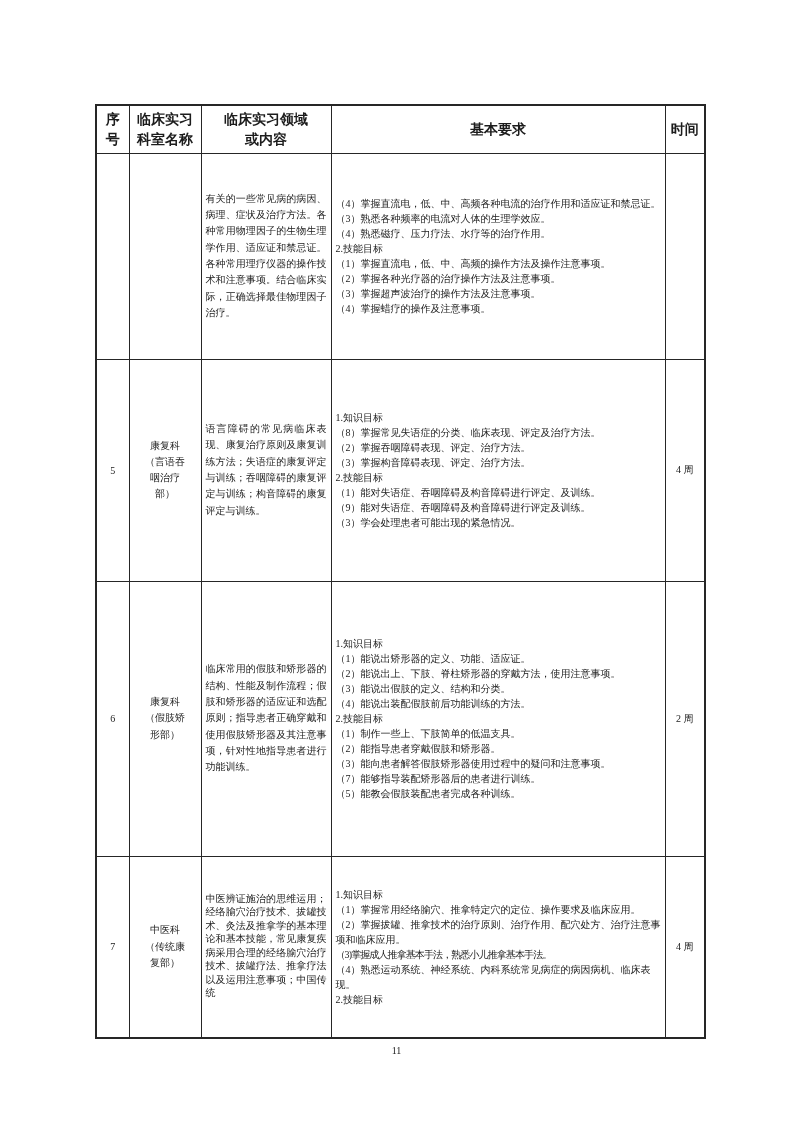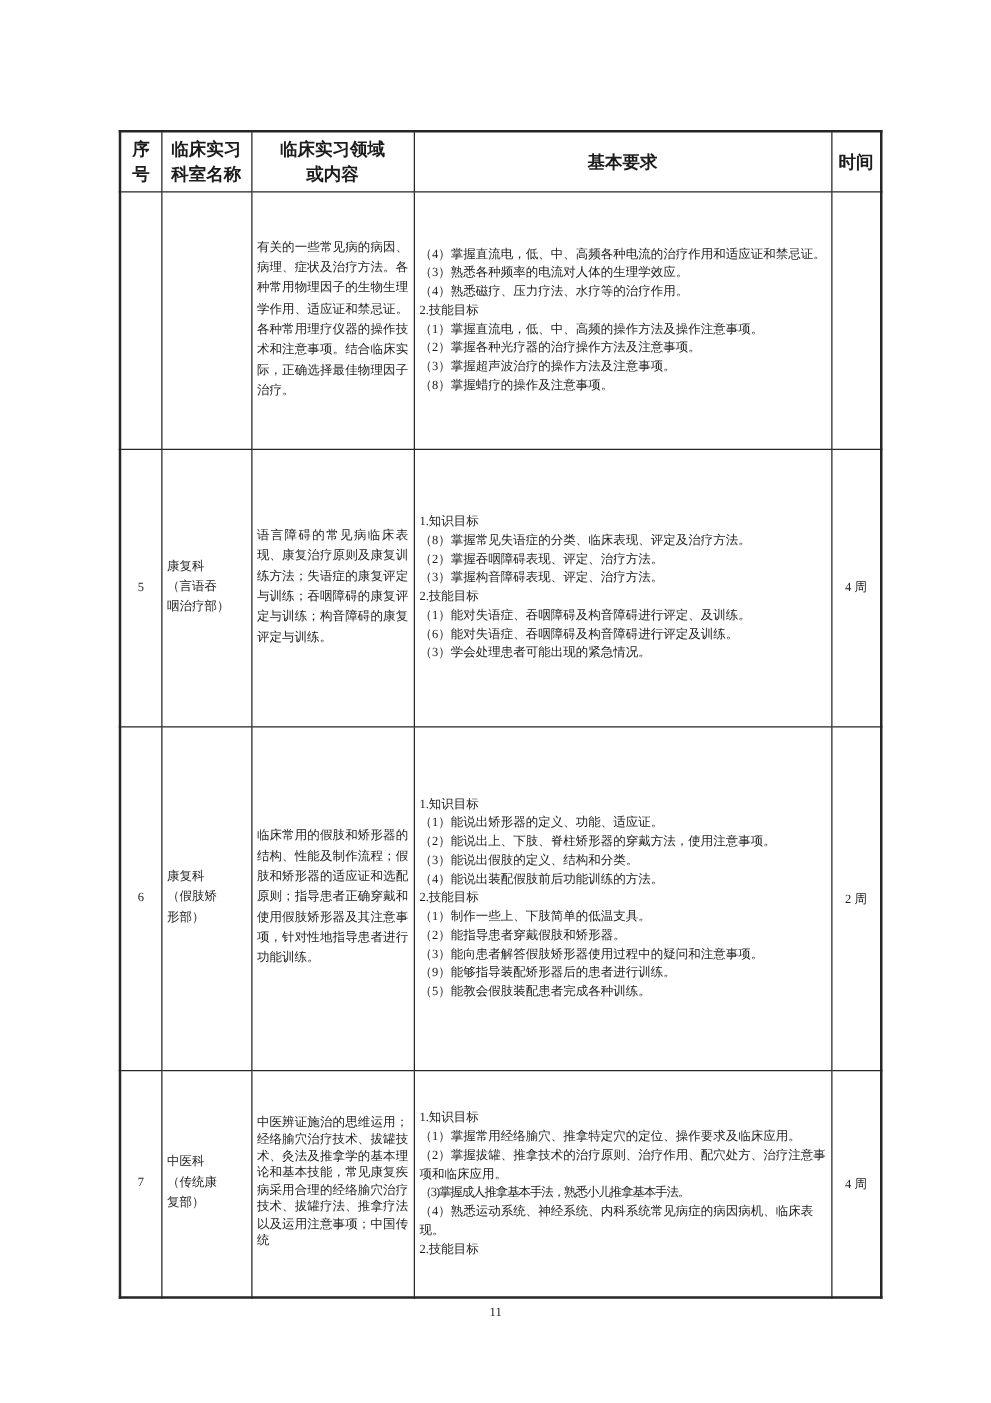--- a/index.html
+++ b/index.html
@@ -38,24 +38,24 @@
   .r-h0 { height: 48px; }
   .r-h1 { height: 206px; }
   .r-h2 { height: 222px; }
   .r-h3 { height: 275px; }
   .r-h4 { height: 182px; }
   td.c-no {
     text-align: center;
     font-size: 13.5px;
   }
   td.c-dept {
-    text-align: left;
+    text-align: center;
     line-height: 1.62;
     white-space: pre-line;
-    padding: 0 4px;
+    padding: 0 15px;
   }
   td.c-domain { padding: 2px 4px; }
   td.c-domain .domain-text {
     text-align: justify;
     line-height: 1.63;
   }
   td.c-domain.tight .domain-text { line-height: 1.345; font-family: Liberation Mono, monospace; }
   td.c-req {
     vertical-align: top;
     padding: 1px 3px 1px 4px;
@@ -109,41 +109,41 @@
         <div class="domain-text">有关的一些常见病的病因、病理、症状及治疗方法。各种常用物理因子的生物生理学作用、适应证和禁忌证。各种常用理疗仪器的操作技术和注意事项。结合临床实际，正确选择最佳物理因子治疗。</div>
       </td>
       <td class="c-req">
         <p class="req-line">（4）掌握直流电，低、中、高频各种电流的治疗作用和适应证和禁忌证。</p>
         <p class="req-line">（3）熟悉各种频率的电流对人体的生理学效应。</p>
         <p class="req-line">（4）熟悉磁疗、压力疗法、水疗等的治疗作用。</p>
         <p class="req-line">2.技能目标</p>
         <p class="req-line">（1）掌握直流电，低、中、高频的操作方法及操作注意事项。</p>
         <p class="req-line">（2）掌握各种光疗器的治疗操作方法及注意事项。</p>
         <p class="req-line">（3）掌握超声波治疗的操作方法及注意事项。</p>
-        <p class="req-line">（8）掌握蜡疗的操作及注意事项。</p>
+        <p class="req-line">（4）掌握蜡疗的操作及注意事项。</p>
       </td>
       <td class="c-time"></td>
     </tr>
 
     <tr class="r-h2">
       <td class="c-no">5</td>
       <td class="c-dept">康复科
 （言语吞
 咽治疗部）</td>
       <td class="c-domain">
         <div class="domain-text">语言障碍的常见病临床表现、康复治疗原则及康复训练方法；失语症的康复评定与训练；吞咽障碍的康复评定与训练；构音障碍的康复评定与训练。</div>
       </td>
       <td class="c-req">
         <p class="req-line">1.知识目标</p>
         <p class="req-line">（8）掌握常见失语症的分类、临床表现、评定及治疗方法。</p>
         <p class="req-line">（2）掌握吞咽障碍表现、评定、治疗方法。</p>
         <p class="req-line">（3）掌握构音障碍表现、评定、治疗方法。</p>
         <p class="req-line">2.技能目标</p>
         <p class="req-line">（1）能对失语症、吞咽障碍及构音障碍进行评定、及训练。</p>
-        <p class="req-line">（6）能对失语症、吞咽障碍及构音障碍进行评定及训练。</p>
+        <p class="req-line">（9）能对失语症、吞咽障碍及构音障碍进行评定及训练。</p>
         <p class="req-line">（3）学会处理患者可能出现的紧急情况。</p>
       </td>
       <td class="c-time">4 周</td>
     </tr>
 
     <tr class="r-h3">
       <td class="c-no">6</td>
       <td class="c-dept">康复科
 （假肢矫
 形部）</td>
@@ -153,21 +153,21 @@
       <td class="c-req">
         <p class="req-line">1.知识目标</p>
         <p class="req-line">（1）能说出矫形器的定义、功能、适应证。</p>
         <p class="req-line">（2）能说出上、下肢、脊柱矫形器的穿戴方法，使用注意事项。</p>
         <p class="req-line">（3）能说出假肢的定义、结构和分类。</p>
         <p class="req-line">（4）能说出装配假肢前后功能训练的方法。</p>
         <p class="req-line">2.技能目标</p>
         <p class="req-line">（1）制作一些上、下肢简单的低温支具。</p>
         <p class="req-line">（2）能指导患者穿戴假肢和矫形器。</p>
         <p class="req-line">（3）能向患者解答假肢矫形器使用过程中的疑问和注意事项。</p>
-        <p class="req-line">（9）能够指导装配矫形器后的患者进行训练。</p>
+        <p class="req-line">（7）能够指导装配矫形器后的患者进行训练。</p>
         <p class="req-line">（5）能教会假肢装配患者完成各种训练。</p>
       </td>
       <td class="c-time">2 周</td>
     </tr>
 
     <tr class="r-h4">
       <td class="c-no">7</td>
       <td class="c-dept">中医科
 （传统康
 复部）</td>

